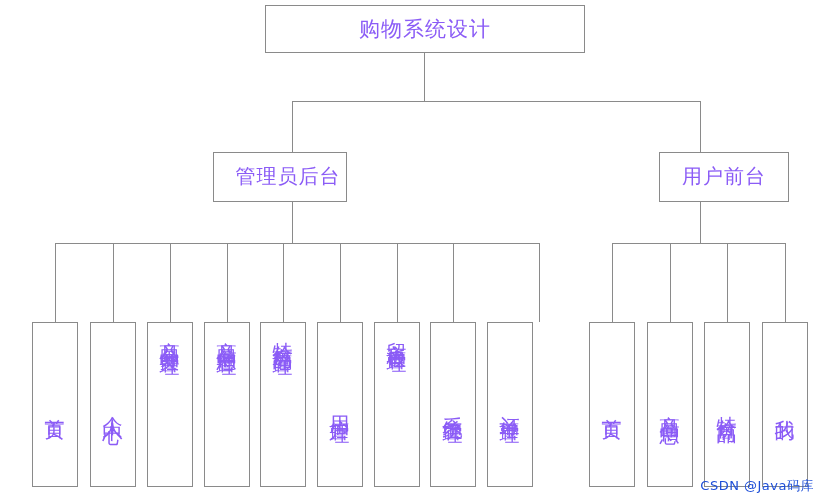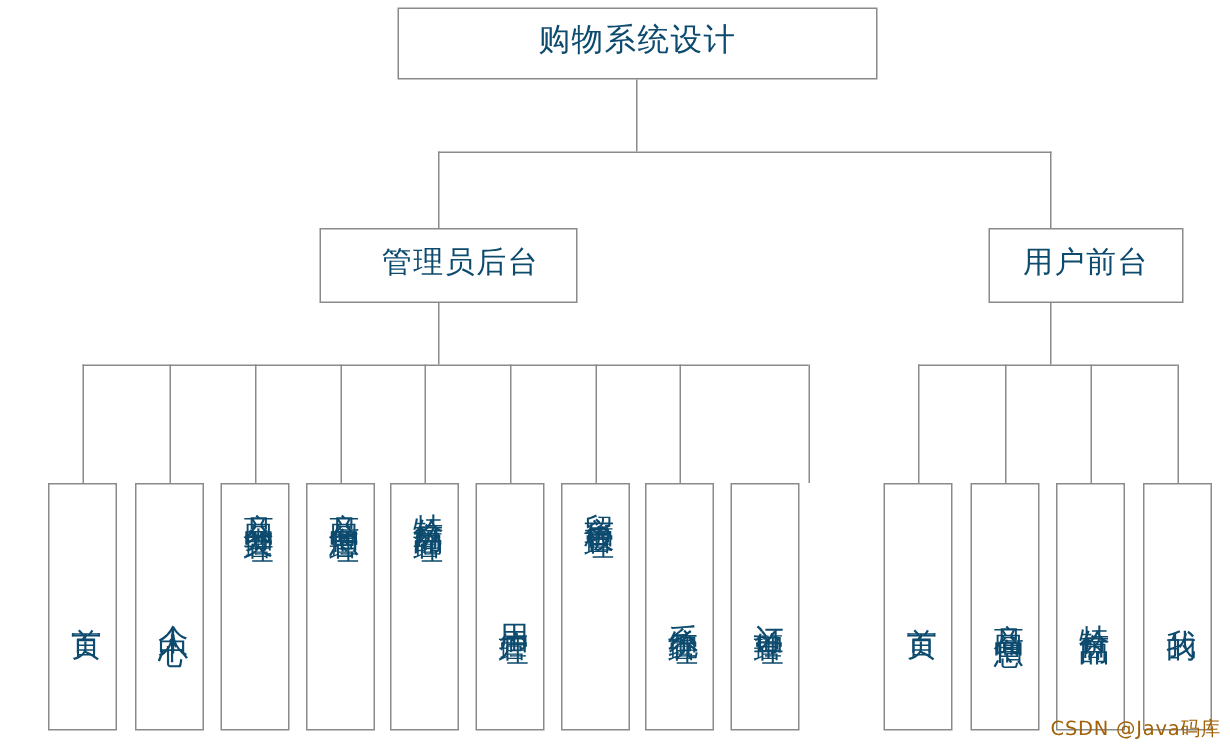--- a/index.html
+++ b/index.html
@@ -24,44 +24,43 @@
     box-sizing: border-box;
     border: 1px solid #8a8a8a;
     background: #ffffff;
     display: flex;
     align-items: center;
     justify-content: center;
     color: #000000;
   }
   .node-label {
     display: block;
-    color: #0c4a6e;
+    color: #8b5cf6;
     line-height: 1.06;
     white-space: nowrap;
-    font-family: Liberation Mono, monospace;
   }
   
   #node-root {
     left: 265px;
     top: 5px;
     width: 320px;
     height: 48px;
   }
   #node-root .node-label {
     font-size: 21px;
     letter-spacing: 1px;
   }
   
   .node-l2 {
     top: 152px;
     height: 50px;
   }
   #node-admin {
     left: 213px;
-    width: 172px;
+    width: 134px;
     padding-left: 16px;
   }
   #node-user {
     left: 635px;
     width: 130px;
     margin-left: 24px;
   }
   .node-l2 .node-label {
     font-size: 20px;
     letter-spacing: 1px;
@@ -92,21 +91,21 @@
     background: #8a8a8a;
   }
   .line-v { width: 1px; }
   .line-h { height: 1px; }
   
   #watermark {
     position: absolute;
     right: 6px;
     bottom: 5px;
     font-size: 13px;
-    color: #a16207;
+    color: #1d4ed8;
     letter-spacing: 0.5px;
     white-space: nowrap;
     user-select: none;
     text-align: center;
   }
 </style>
 </head>
 <body>
 
 <div id="diagram">

